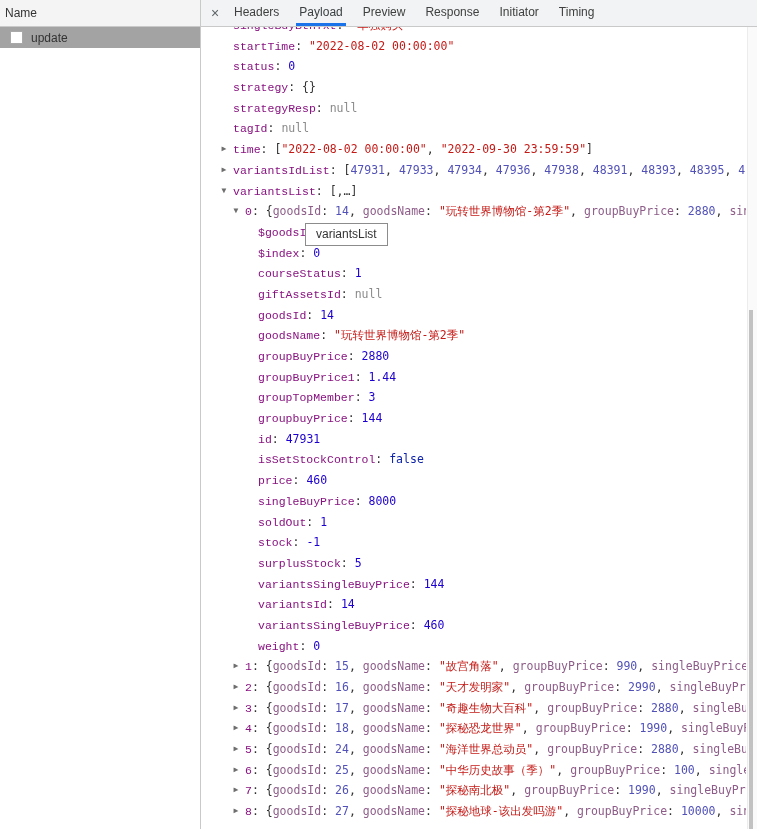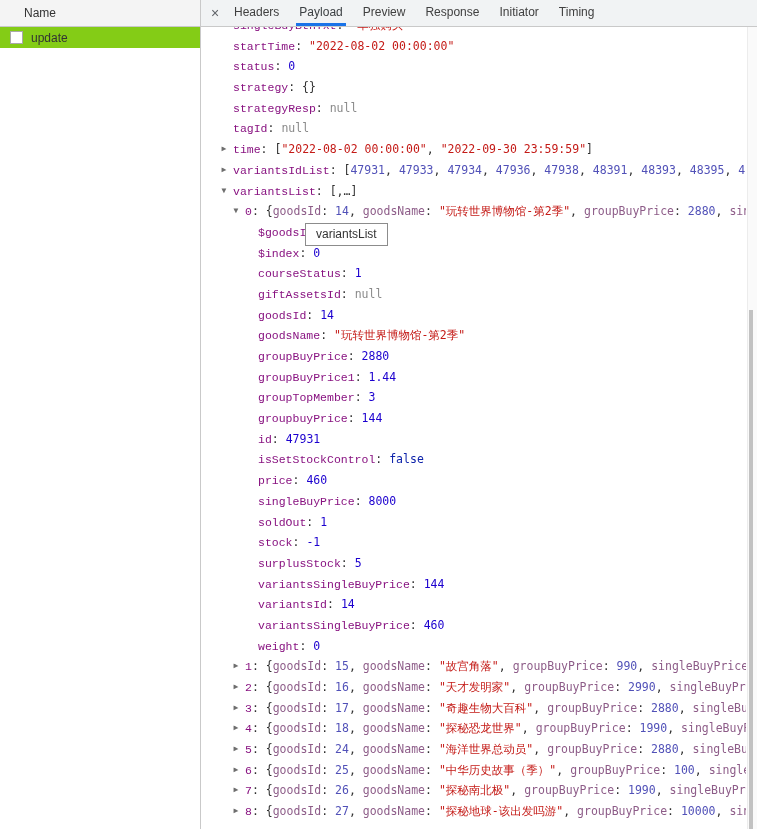--- a/index.html
+++ b/index.html
@@ -3,24 +3,24 @@
 <meta charset="utf-8">
 <style>
   html,body{margin:0;padding:0;}
   body{width:757px;height:829px;overflow:hidden;background:#fff;
        font-family:"Liberation Sans",sans-serif;}
   .app{position:relative;width:757px;height:829px;}
 
   
   .sidebar{position:absolute;left:0;top:0;width:200px;height:829px;
            background:#fff;border-right:1px solid #c9c9c9;box-sizing:content-box;}
-  .sb-header{height:26px;line-height:26px;padding-left:24px;background:#f4f4f4;
+  .sb-header{height:26px;line-height:26px;padding-left:5px;background:#f4f4f4;
              border-bottom:1px solid #c9c9c9;font-size:12px;color:#333;}
   .sb-row{height:21px;display:flex;align-items:center;font-size:12px;color:#333;}
-  .sb-row.selected{background:#84cc16;}
+  .sb-row.selected{background:#a3a3a3;}
   .file-icon{width:11px;height:11px;border:1px solid #a9a9a9;background:#fff;
              margin:0 8px 0 10px;flex:none;}
 
   
   .content{position:absolute;left:201px;top:0;width:556px;height:829px;background:#fff;}
   .tabbar{position:absolute;top:0;left:0;right:0;height:26px;background:#f1f3f4;
           border-bottom:1px solid #c9c9c9;display:flex;align-items:center;z-index:5;}
   .close{width:18px;margin-left:5px;text-align:center;color:#5f6368;font-size:14px;
          line-height:26px;cursor:pointer;}
   .tab{margin:0 7px;padding:0 3px;height:26px;line-height:24px;box-sizing:border-box;

